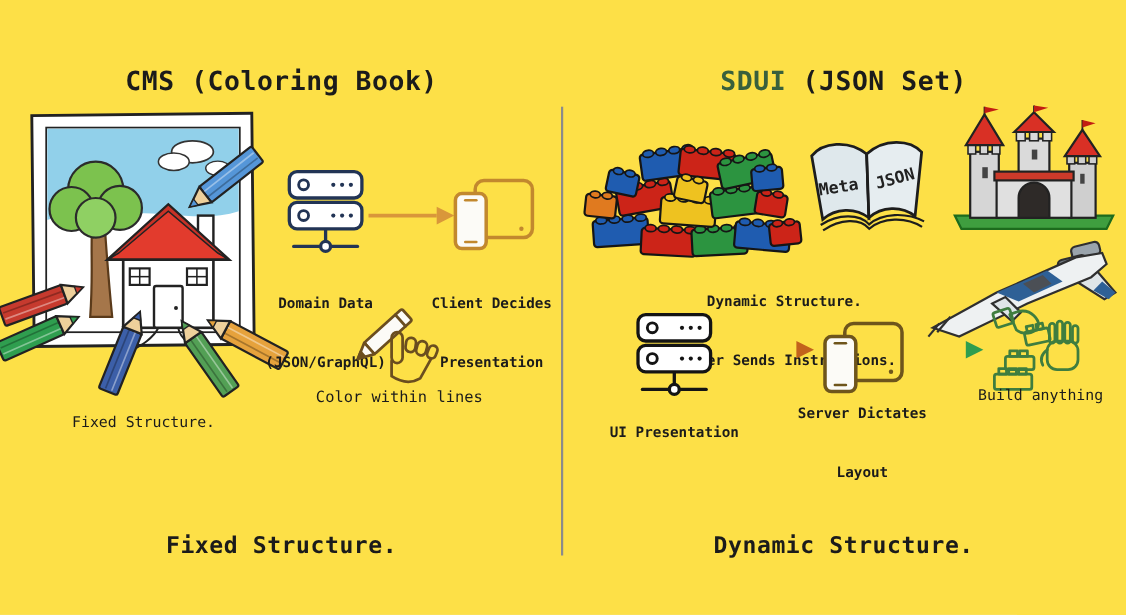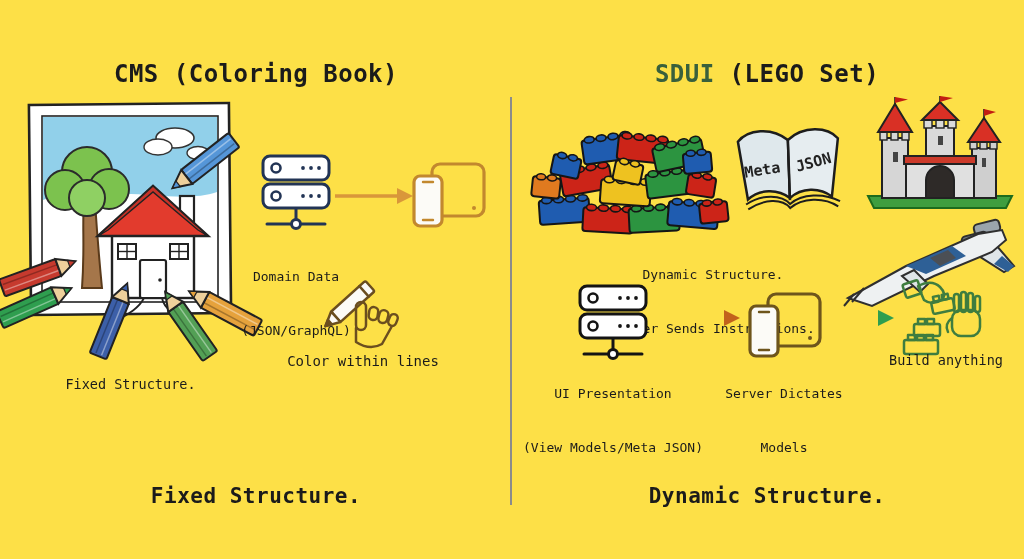--- a/index.html
+++ b/index.html
@@ -5,21 +5,21 @@
   html,body{margin:0;padding:0;background:#e8e8e8;}
   .canvas{
     position:relative;width:1024px;height:559px;overflow:hidden;
     background:#fde047;
     font-family:"DejaVu Sans Mono", monospace;
     color:#1b1b1b;
   }
   .abs{position:absolute;}
   .txt{position:absolute;text-align:center;white-space:pre;}
   .title{font-size:24px;font-weight:bold;letter-spacing:.5px;}
-  .small{font-size:13px;line-height:18px;}
+  .small{font-size:13px;line-height:18px;font-weight:bold;}
   .small2{font-size:13.5px;line-height:19px;}
   .summary{font-size:21px;line-height:29px;font-weight:bold;letter-spacing:.5px;}
   .divider{position:absolute;background:#8b8b8b;}
   svg{display:block;overflow:visible;}
   .sdui-green{color:#39603c;text-align:center;}
 </style>
 </head>
 <body>
 
 <div class="canvas">
@@ -133,20 +133,24 @@
   </svg>
 
   <svg class="abs" style="left:408px;top:150px;color:#c2882e;" width="80" height="88" viewBox="0 0 80 88">
     <use href="#devices"></use>
   </svg>
 
   <div class="txt small" style="left:211px;top:232px;width:170px;">
     <div>Domain Data</div>
     <div>(JSON/GraphQL)</div>
   </div>
+  <div class="txt small" style="left:362px;top:232px;width:170px;">
+    <div>Client Decides</div>
+    <div>Presentation</div>
+  </div>
 
   <svg class="abs" style="left:312px;top:276px;" width="100" height="76" viewBox="0 0 100 76">
     <g stroke="#6b4e1f" stroke-width="2.5" fill="#fcfbf7" stroke-linejoin="round" stroke-linecap="round">
       <g transform="translate(58,10) rotate(138)">
         <rect x="0" y="-7" width="46" height="14" rx="2"></rect>
         <line x1="8" y1="-7" x2="8" y2="7"></line>
         <polygon points="46,-7 60,0 46,7"></polygon>
         <polygon points="54,-3 60,0 54,3" fill="#6b4e1f"></polygon>
       </g>
       <rect x="44" y="26" width="10" height="28" rx="5" fill="none"></rect>
@@ -156,21 +160,21 @@
       <path d="M44,52 L44,66 Q58,75 70,68 L80,50" fill="none"></path>
     </g>
   </svg>
   <div class="txt" style="left:273px;top:353px;width:180px;font-size:14px;">Color within lines</div>
 
   <div class="txt summary" style="left:106px;top:424px;width:300px;">
     <div>Fixed Structure.</div>
     
   </div>
 
-  <div class="txt title" style="left:617px;top:60px;width:300px;"><span class="sdui-green">SDUI</span><span> (LEGO Set)</span></div>
+  <div class="txt title" style="left:617px;top:60px;width:300px;"><span class="sdui-green">SDUI</span><span> (JSON Set)</span></div>
 
   <svg class="abs" style="left:532px;top:106px;" width="196" height="128" viewBox="0 0 196 128">
     <use href="#brick4" color="#1f5cb0" transform="translate(6,86) rotate(-4)"></use>
     <use href="#brick4" color="#cc2418" transform="translate(52,92) rotate(3)"></use>
     <use href="#brick4" color="#2c9440" transform="translate(96,94) rotate(-3)"></use>
     <use href="#brick4" color="#1f5cb0" transform="translate(138,86) rotate(5)"></use>
     <use href="#brick2" color="#cc2418" transform="translate(166,90) rotate(-6)"></use>
     <use href="#brick2" color="#e07a1f" transform="translate(2,62) rotate(6)"></use>
     <use href="#brick4" color="#cc2418" transform="translate(26,58) rotate(-10)"></use>
     <use href="#brick4" color="#eec220" transform="translate(70,64) rotate(4)"></use>
@@ -295,25 +299,24 @@
       <rect x="15" y="57" width="7" height="5"></rect>
       <rect x="24" y="57" width="7" height="5"></rect>
       <rect x="12" y="46" width="26" height="12" rx="2"></rect>
       <rect x="16" y="41" width="7" height="5"></rect>
       <rect x="25" y="41" width="7" height="5"></rect>
     </g>
   </svg>
 
   <div class="txt small" style="left:513px;top:349px;width:200px;">
     <div>UI Presentation</div>
-    <div>(View Models/Meta JSON)</div>
-  </div>
-  <div class="txt small" style="left:699px;top:349px;width:170px;">
+  </div>
+  <div class="txt small" style="left:699px;top:332px;width:170px;">
     <div>Server Dictates</div>
-    <div>Models</div>
+    <div>Layout</div>
   </div>
   <div class="txt" style="left:856px;top:352px;width:180px;font-size:13.5px;">Build anything</div>
 
   <div class="txt summary" style="left:567px;top:424px;width:400px;">
     <div>Dynamic Structure.</div>
     
   </div>
 
 </div>
 

